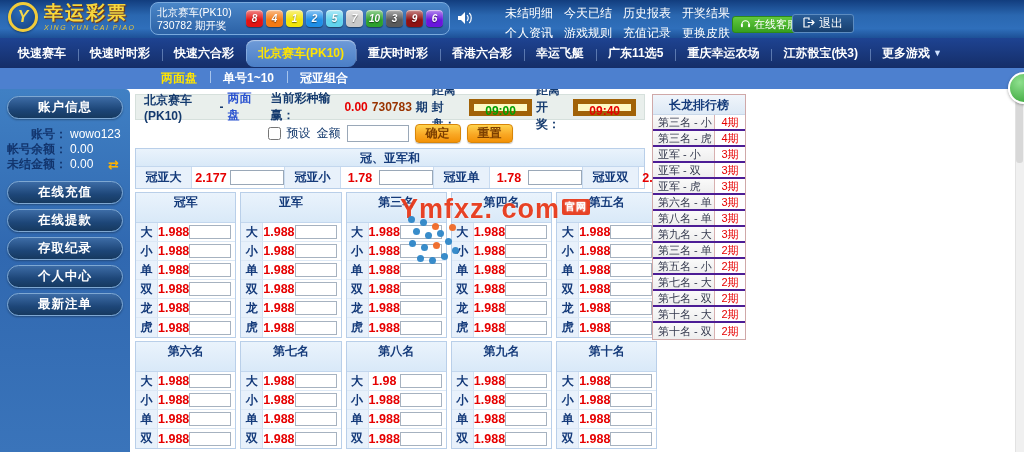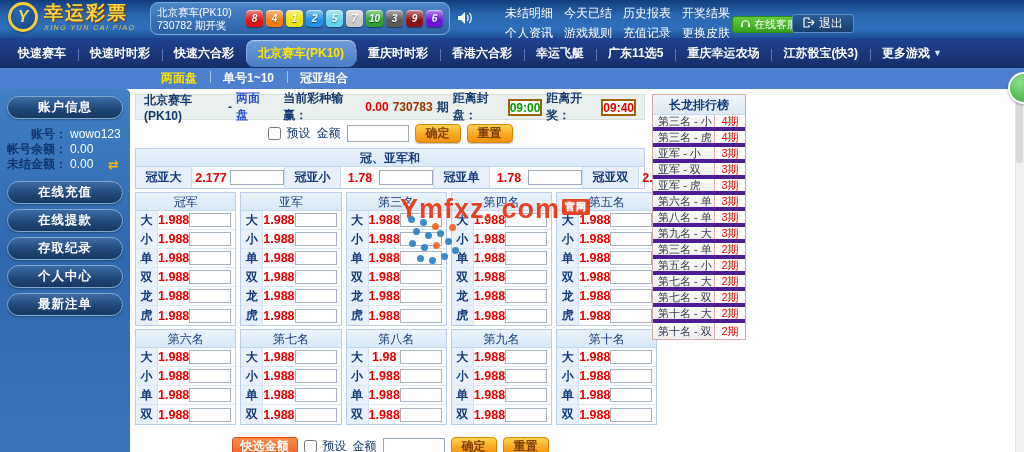--- a/index.html
+++ b/index.html
@@ -63,21 +63,21 @@
   .sf-refresh:empty{display:none;}
 
   
   .content{position:absolute;left:130px;top:89px;width:520px;height:363px;background:#fff;padding:5px 5px 0 5px;z-index:2;}
   .info-bar{height:26px;background:#e9efec;border:1px solid #d6e0dc;display:flex;align-items:center;
     font-size:12px;color:#143a6e;font-weight:bold;padding:0 8px;gap:4px;}
   .ib-mode{color:#2a52d0;cursor:pointer;}
   .ib-wl{color:#e60000;}
   .info-right{margin-left:auto;display:flex;align-items:center;gap:4px;}
   .ib-issue{color:#993300;}
-  .timebox{background:#ffffff;border:2px solid #a16207;padding:0 0;height:17px;line-height:15px;font-weight:bold;}
+  .timebox{background:#fef9c3;border:5px solid #a16207;padding:0 11px;height:17px;line-height:15px;font-weight:bold;}
   .timebox.green{color:#00a000;}
   .timebox.red{color:#e60000;}
   .preset-row{height:26px;display:flex;align-items:center;justify-content:center;gap:6px;font-size:12px;color:#143a6e;}
   .preset-row input[type=checkbox]{width:13px;height:13px;}
   .amount-input{width:62px;height:17px;border:1px solid #9aa8b8;}
   .btn-orange{height:19px;padding:0 10px;background:linear-gradient(180deg,#ffd34e,#f9a825 55%,#f39206);
     border:1px solid #d8860a;border-radius:4px;color:#7c3f00;font-weight:bold;font-size:12px;
     box-shadow:0 1px 1px rgba(0,0,0,.25);cursor:pointer;}
   .btn-quick{height:19px;padding:0 8px;background:linear-gradient(#fa8c4a,#f2622a);border:1px solid #d8500f;
     border-radius:3px;color:#fff;font-weight:bold;font-size:12px;cursor:pointer;}
@@ -89,34 +89,34 @@
   .sum-group{flex:1;display:flex;align-items:stretch;}
   .sum-group+.sum-group{border-left:1px solid #c9dbf0;}
   .sum-label{width:56px;background:#e8f1fb;color:#143a7a;font-size:12px;font-weight:bold;
     display:flex;align-items:center;justify-content:center;border-right:1px solid #c9dbf0;}
   .sum-odds{width:38px;color:#e60000;font-weight:bold;font-size:12.5px;display:flex;align-items:center;justify-content:center;cursor:pointer;}
   .sum-inputc{flex:1;display:flex;align-items:center;justify-content:center;}
   .sum-input{width:54px;height:15px;border:1px solid #9aa8b8;}
 
   .bet-block{display:flex;gap:4px;margin-top:3px;}
   .bet-col{flex:1;border:1px solid #b9cfe9;background:#fff;}
-  .bet-head{height:18px;line-height:18px;text-align:center;background:linear-gradient(#eaf3fc,#d9e9f8);
-    color:#143a7a;font-size:12px;font-weight:normal;border-bottom:1px solid #c3d7ee;}
+  .bet-head{height:30px;line-height:18px;text-align:center;background:linear-gradient(#eaf3fc,#d9e9f8);
+    color:#143a7a;font-size:12px;font-weight:bold;border-bottom:1px solid #c3d7ee;}
   .bet-row{display:flex;align-items:center;height:19px;border-bottom:1px solid #dce8f5;}
   .bet-row:last-child{border-bottom:none;}
   .bet-label{width:22px;align-self:stretch;background:#e8f1fb;color:#143a7a;font-size:12px;font-weight:bold;
     display:flex;align-items:center;justify-content:center;border-right:1px solid #d4e2f2;}
   .bet-odds{flex:1;color:#e60000;font-weight:bold;font-size:12.5px;text-align:center;cursor:pointer;}
   .bet-input{width:42px;height:14px;border:1px solid #a6b2c0;margin-right:4px;}
 
   
   .ranking{position:absolute;left:652px;top:94px;width:94px;border:1px solid #d0a8a8;background:#fff;z-index:2;}
   .rank-title{height:20px;line-height:20px;text-align:center;background:linear-gradient(#f0f5fb,#dde9f5);
     color:#143a7a;font-weight:bold;font-size:12px;border-bottom:1px solid #c9d8ea;}
-  .rank-row{display:flex;height:16px;border-bottom:4px solid #4c1d95;cursor:pointer;}
+  .rank-row{display:flex;height:16px;border-bottom:2px solid #4c1d95;cursor:pointer;}
   .rank-row:last-child{border-bottom:none;}
   .rank-name{flex:1;background:linear-gradient(#fafafa,#eee);color:#33384d;font-size:11px;
     display:flex;align-items:center;padding-left:5px;border-right:1px solid #d8b0b0;white-space:nowrap;}
   .rank-count{width:30px;color:#e60000;font-size:11px;display:flex;align-items:center;justify-content:center;}
 
   
   .watermark{position:absolute;left:400px;top:194px;width:300px;text-align:left;z-index:40;pointer-events:none;opacity:.95;}
   .wm-line1{color:#e8391a;font-size:27px;font-weight:bold;letter-spacing:1px;text-shadow:0 0 2px #fff;}
   .wm-badge{display:inline-block;background:#e8391a;color:#fff;font-size:10px;font-weight:bold;
     padding:1px 3px;vertical-align:8px;margin-left:2px;border-radius:2px;}

